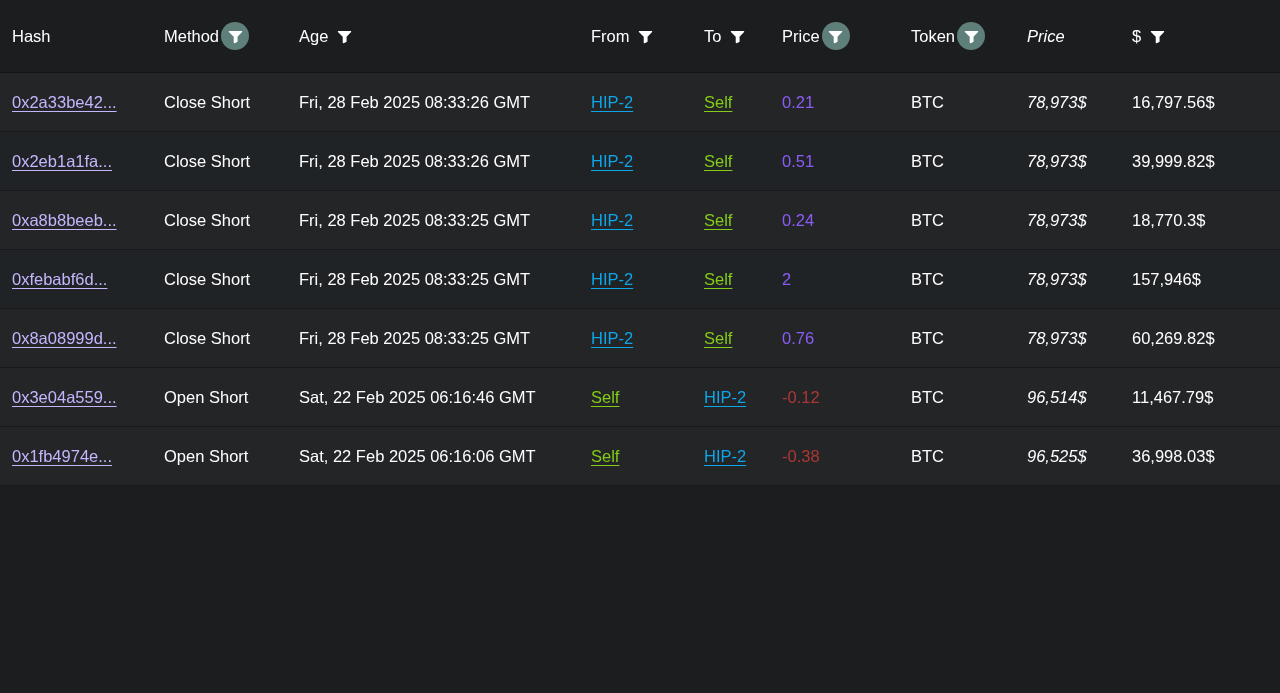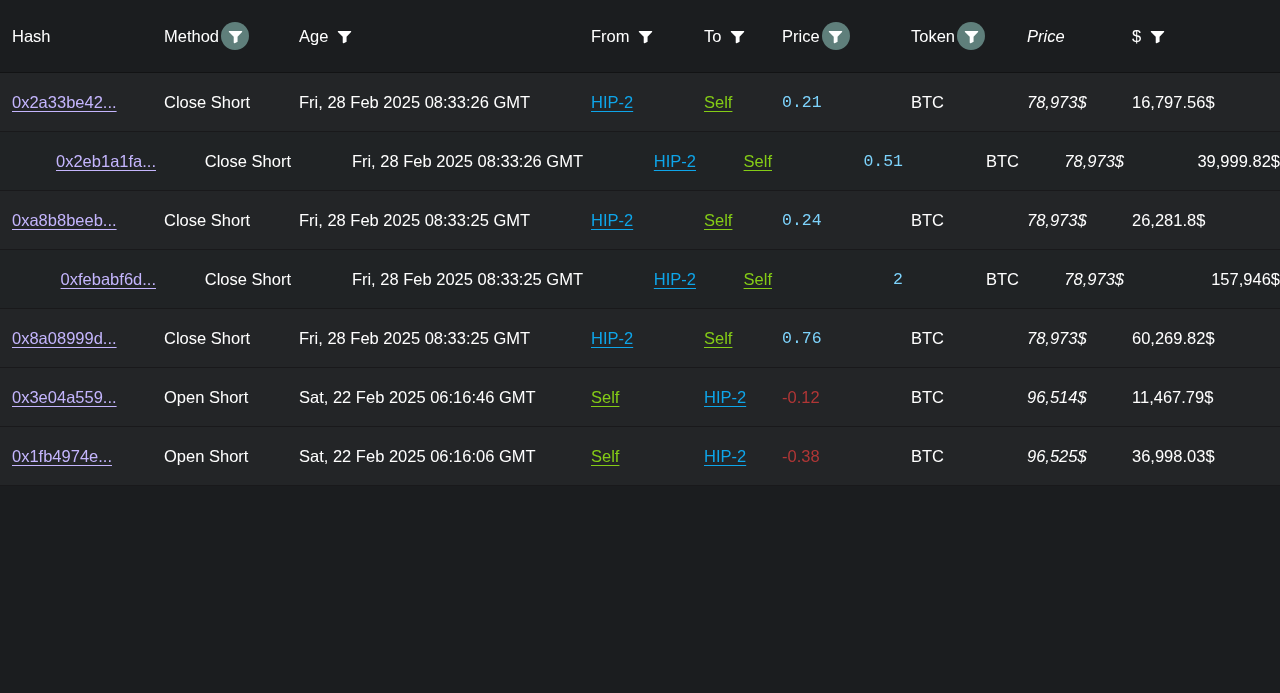--- a/index.html
+++ b/index.html
@@ -63,21 +63,20 @@
   }
   .filter-icon svg { display: block; }
 
   
   tbody tr {
     height: 59px;
     background: #232527;
   }
   tbody tr.alt {
     background: #202325;
-    text-align: right;
   }
   tbody td {
     padding: 0;
     margin: 0;
     font-size: 16.5px;
     font-weight: 400;
     color: #ffffff;
     vertical-align: middle;
     white-space: nowrap;
     border-bottom: 1px solid #19191b;
@@ -86,21 +85,21 @@
 
   a.cell-link {
     text-decoration: underline;
     text-underline-offset: 3px;
     cursor: pointer;
   }
   a.link-hash   { color: #c4b5fd; }
   a.link-bright { color: #84cc16; }
   a.link-dim    { color: #0ea5e9; }
 
-  .amt-pos { color: #7dd3fc; font-family: Liberation Mono, monospace; }
+  .amt-pos { color: #8b5cf6; }
   .amt-neg { color: #b03636; }
 
   
   .c-hash   { padding-left: 12px !important; }
   .c-method { padding-left: 8px  !important; }
   .c-age    { padding-left: 8px  !important; }
   .c-from   { padding-left: 8px  !important; }
   .c-to     { padding-left: 8px  !important; }
   .c-amount { padding-left: 10px !important; }
   .c-token  { padding-left: 8px  !important; }
@@ -231,21 +230,21 @@
       </tr>
       <tr>
         <td class="c-hash"><a class="cell-link link-hash">0xa8b8beeb...</a></td>
         <td class="c-method">Close Short</td>
         <td class="c-age">Fri, 28 Feb 2025 08:33:25 GMT</td>
         <td class="c-from"><a class="cell-link link-dim">HIP-2</a></td>
         <td class="c-to"><a class="cell-link link-bright">Self</a></td>
         <td class="c-amount"><span class="amt-pos">0.24</span></td>
         <td class="c-token">BTC</td>
         <td class="c-price">78,973$</td>
-        <td class="c-usd">26,281.8$</td>
+        <td class="c-usd">18,770.3$</td>
       </tr>
       <tr class="alt">
         <td class="c-hash"><a class="cell-link link-hash">0xfebabf6d...</a></td>
         <td class="c-method">Close Short</td>
         <td class="c-age">Fri, 28 Feb 2025 08:33:25 GMT</td>
         <td class="c-from"><a class="cell-link link-dim">HIP-2</a></td>
         <td class="c-to"><a class="cell-link link-bright">Self</a></td>
         <td class="c-amount"><span class="amt-pos">2</span></td>
         <td class="c-token">BTC</td>
         <td class="c-price">78,973$</td>

